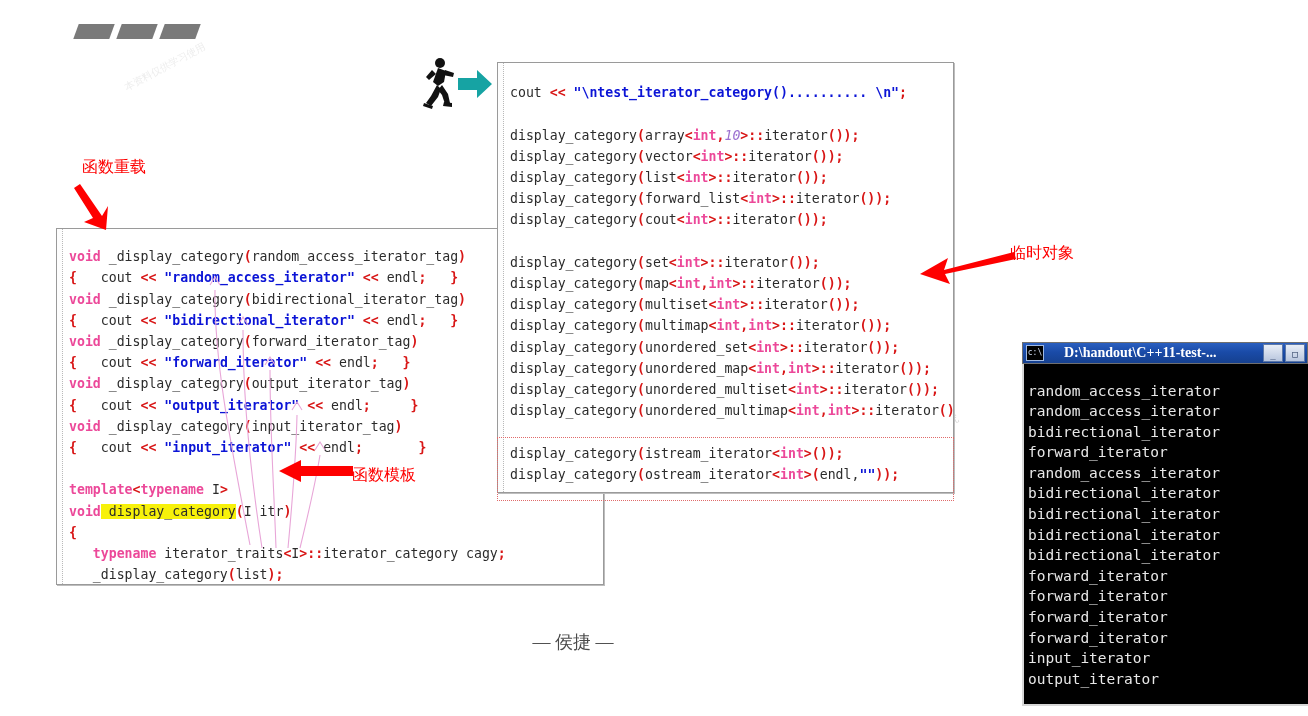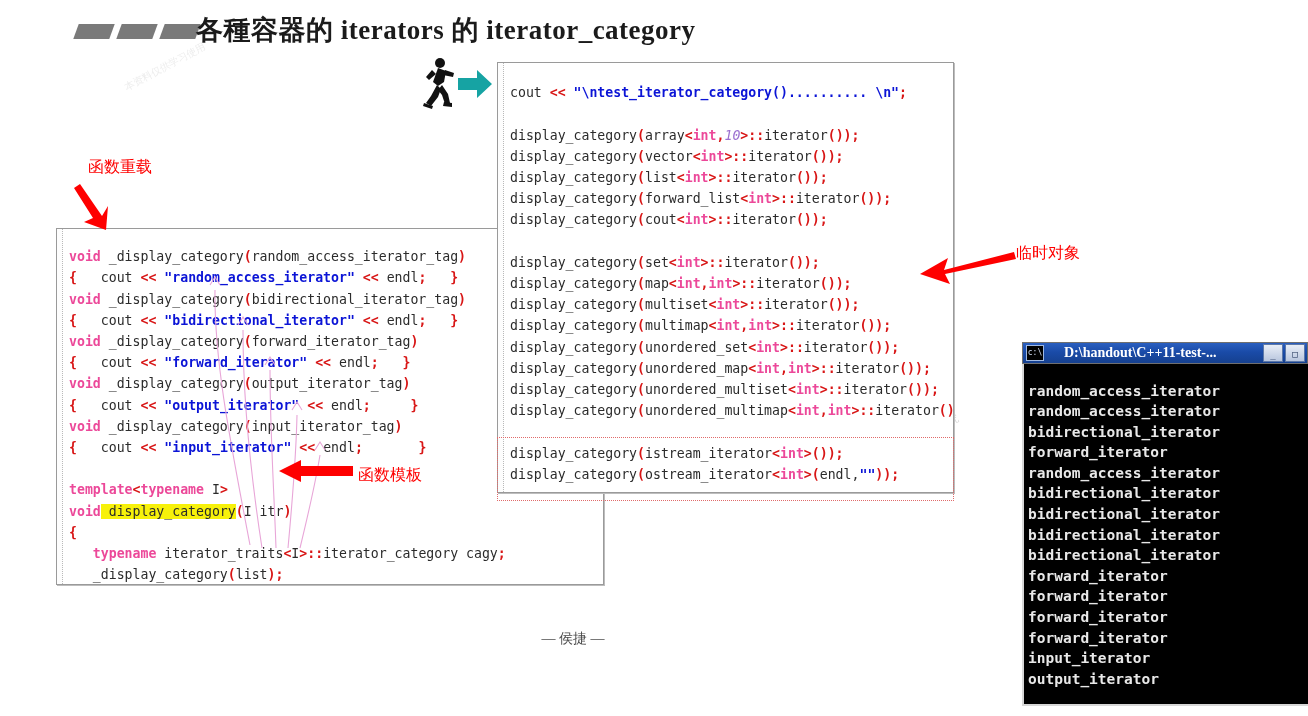--- a/index.html
+++ b/index.html
@@ -141,21 +141,20 @@
   }
 
   
   .anno {
     position: absolute;
     color: #fe0000;
     font-family: "DejaVu Sans", sans-serif;
     font-size: 16px;
     white-space: nowrap;
     z-index: 8;
-    margin-left: 6px;
   }
   .anno-arrow { position: absolute; z-index: 8; }
 
   
   .pink-lines { position: absolute; left: 0; top: 0; z-index: 7; pointer-events: none; }
 
   
   #console-window {
     position: absolute;
     left: 1022px; top: 342px;
@@ -209,55 +208,54 @@
   .console-btn .glyph {
     position: absolute; left: 0; right: 0; bottom: 3px;
     text-align: center; font-size: 9px; color: #11254c;
     font-family: "DejaVu Sans Mono", monospace; line-height: 6px;
   }
   .console-body {
     position: absolute;
     left: 4px; top: 24px;
     color: #e8e8e8;
     font-family: "DejaVu Sans Mono", "Liberation Mono", monospace;
-    font-weight: bold;
+    font-weight: normal;
     font-size: 14.5px;
     line-height: 20.6px;
     white-space: pre;
   }
 
   
   .footer {
     position: absolute;
     left: 0; top: 630px;
     width: 1146px;
     text-align: center;
     font-family: "Liberation Serif", "DejaVu Serif", serif;
-    font-size: 14px;
+    font-size: 18px;
     color: #4a4a4a;
     z-index: 6;
   }
 </style>
 </head>
 <body>
 
 <div class="wm-boc">BOC</div>
 <div class="wm-cn" style="left:420px; top:330px;">本资料仅供学习使用</div>
 <div class="wm-small" style="left:560px; top:300px;">版权所有 侵权必究</div>
 <div class="wm-small" style="left:460px; top:545px;">本资料仅供</div>
 <div class="wm-small" style="left:880px; top:430px;">版权所有 侵权必究</div>
 <div class="wm-small" style="left:120px; top:60px; color:#ededed;">本资料仅供学习使用</div>
 
 <div class="title-bar">
   <div class="par-marks">
     <div class="par-mark"></div>
     <div class="par-mark"></div>
     <div class="par-mark"></div>
   </div>
-  <div class="title-text">各種容器的 iterators 的 iterator_category</div>
 </div>
 
 <div class="runner-group">
   <svg width="72" height="56" viewBox="0 0 72 56">
     <g fill="#111111">
       <circle cx="18" cy="7" r="5"></circle>
       <path d="M16 12 L24 15 L22 26 L16 30 L11 26 Z"></path>
       <path d="M23 14 L32 17 L31 21 L21 19 Z"></path>
       <path d="M10 14 L4 21 L7 24 L14 18 Z"></path>
       <path d="M15 29 L9 40 L4 47 L9 50 L16 41 L19 33 Z"></path>

